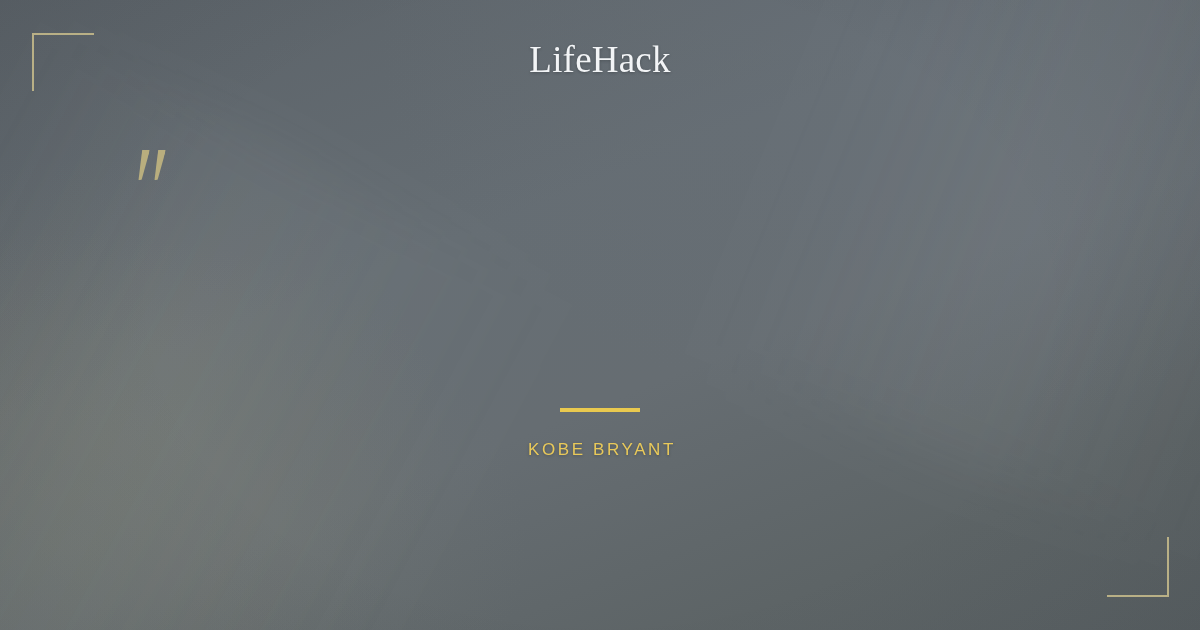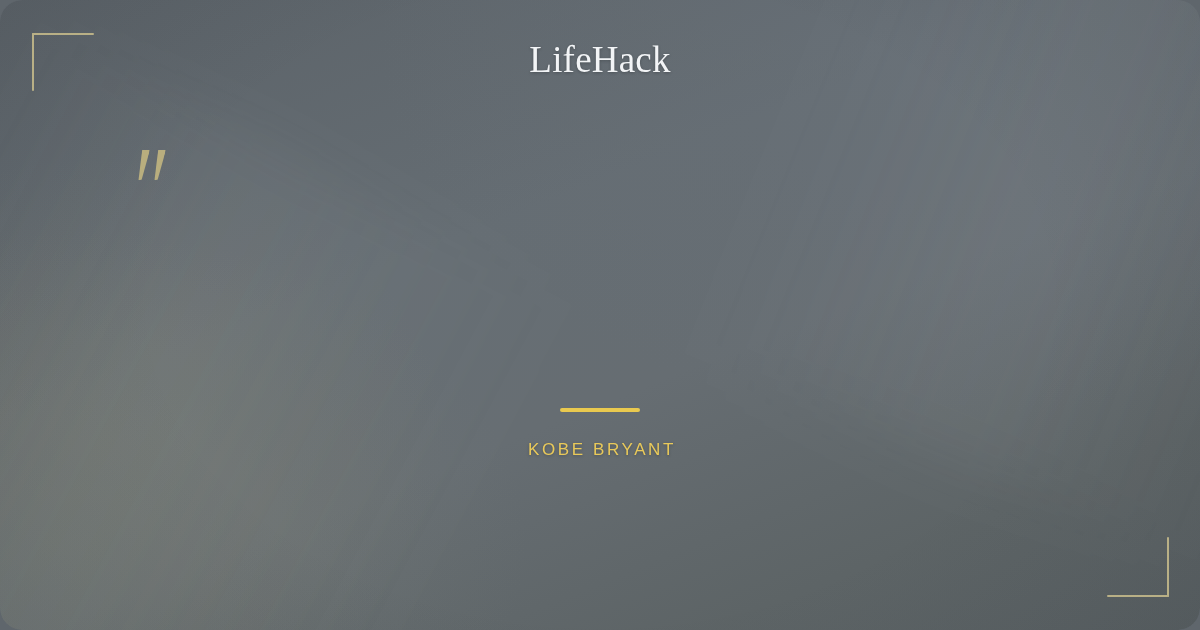--- a/index.html
+++ b/index.html
@@ -1,15 +1,15 @@
 <!DOCTYPE html>
 <html><head>
 <meta charset="utf-8">
 <style>
-  * { margin:0; padding:0; box-sizing:border-box;border-radius:22px; }
+  * { margin:0; padding:0; box-sizing:border-box; }
 
   html, body {
     width:1200px;
     height:630px;
     overflow:hidden;
     background:#5f666c;
   }
 
   .card {
     position:relative;

